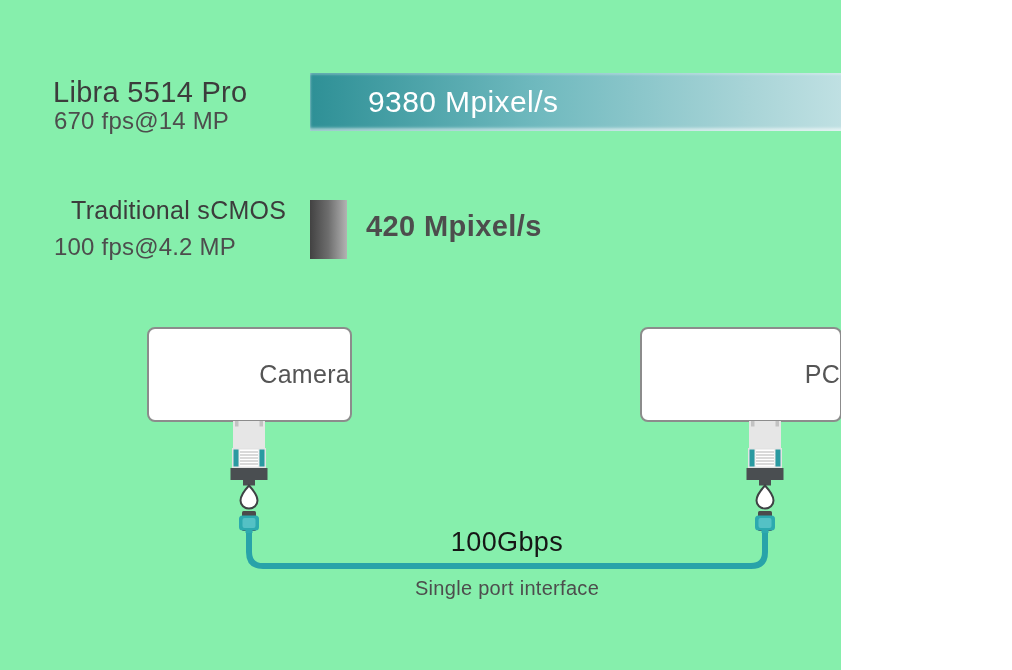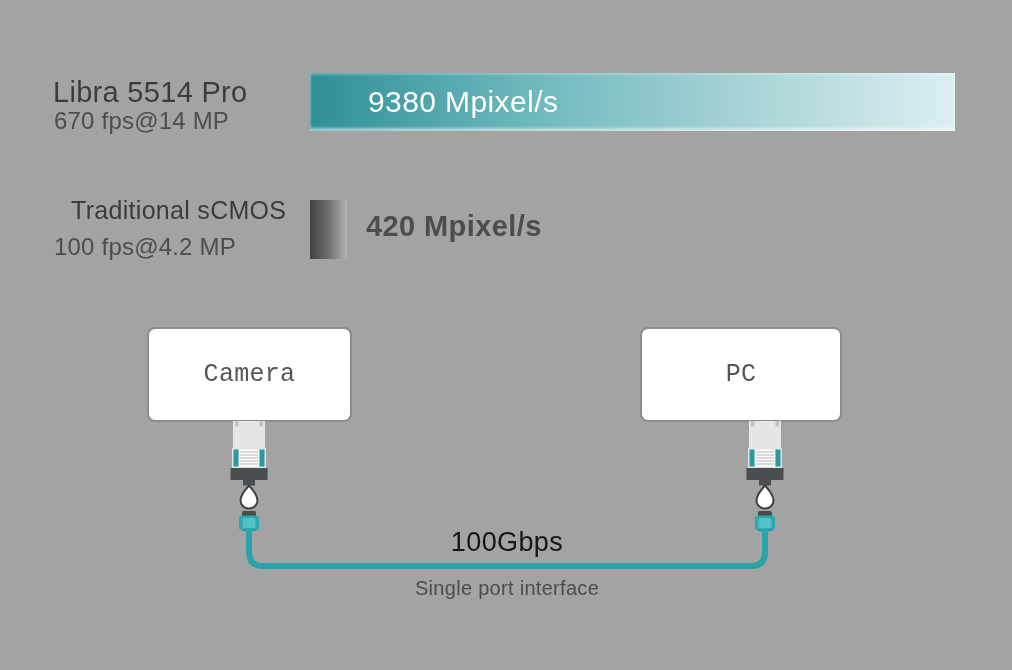--- a/index.html
+++ b/index.html
@@ -3,23 +3,23 @@
 <meta charset="utf-8">
 <style>
   html, body {
     margin: 0;
     padding: 0;
     background: #ffffff;
     font-family: "Liberation Sans", sans-serif;
   }
   #page {
     position: relative;
-    width: 1012px;
+    width: 841px;
     height: 670px;
-    background: #a3a3a3;
+    background: #86efac;
     overflow: hidden;
   }
   .abs { position: absolute; }
 
   
   .row-title {
     color: #3c3c3c;
     letter-spacing: 0.3px;
     white-space: nowrap;
   }
@@ -63,23 +63,22 @@
     font-weight: bold;
   }
 
   
   .node-box {
     border: 2px solid #8c8c8c;
     border-radius: 8px;
     background: #ffffff;
     display: flex;
     align-items: center;
-    justify-content: center;
+    justify-content: flex-end;
     box-sizing: border-box;
-    font-family: Liberation Mono, monospace;
   }
   .node-box .node-label {
     color: #555555;
     font-size: 25px;
     letter-spacing: 0.3px;
   }
   #camera-box { left: 147px; top: 327px; width: 205px; height: 95px; }
   #pc-box     { left: 640px; top: 327px; width: 202px; height: 95px; }
 
   .transceiver { width: 40px; height: 112px; }

